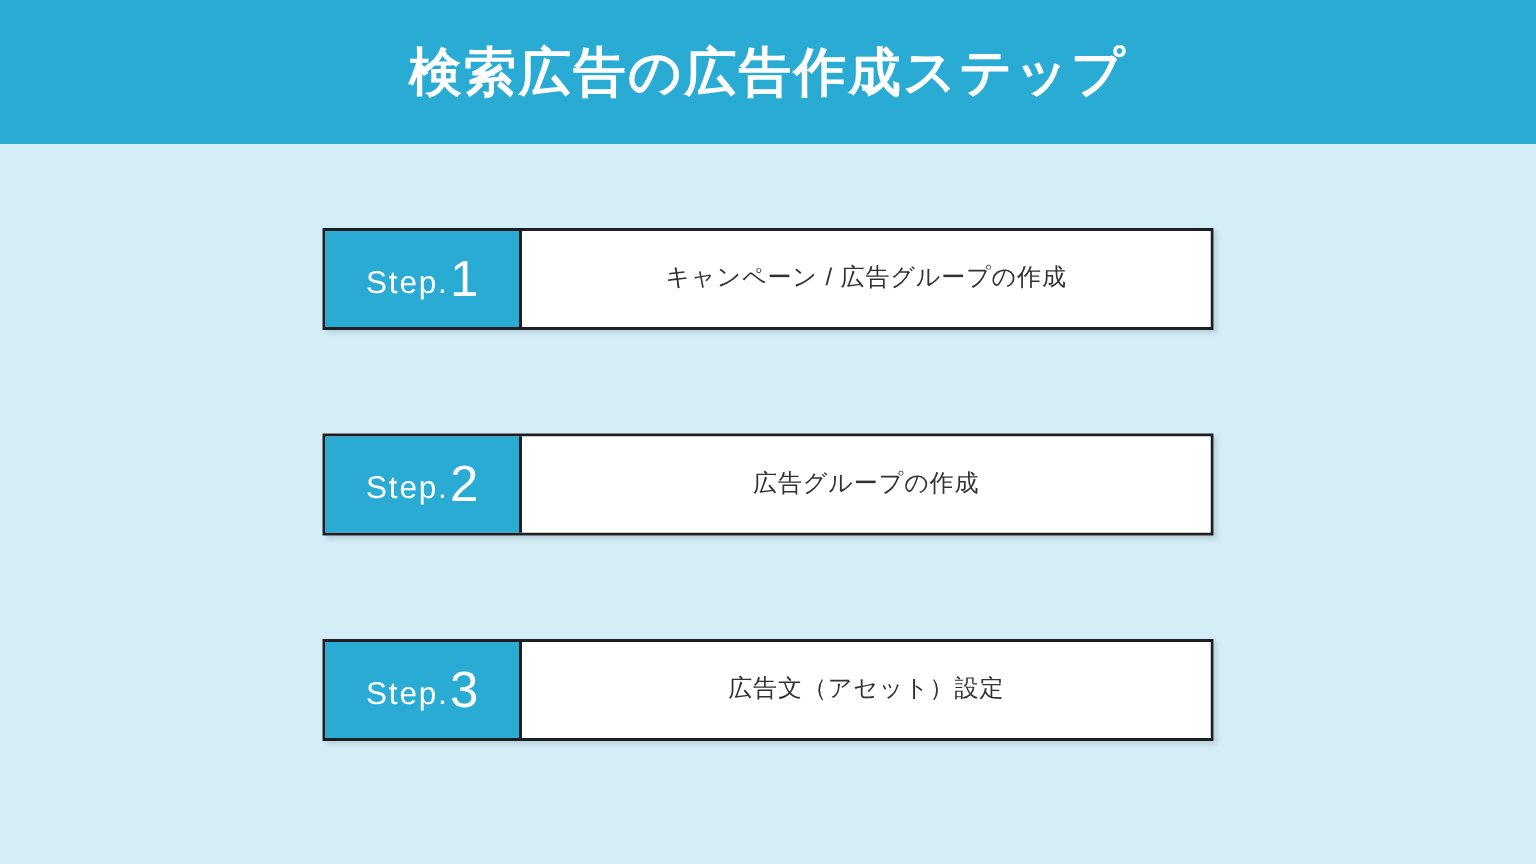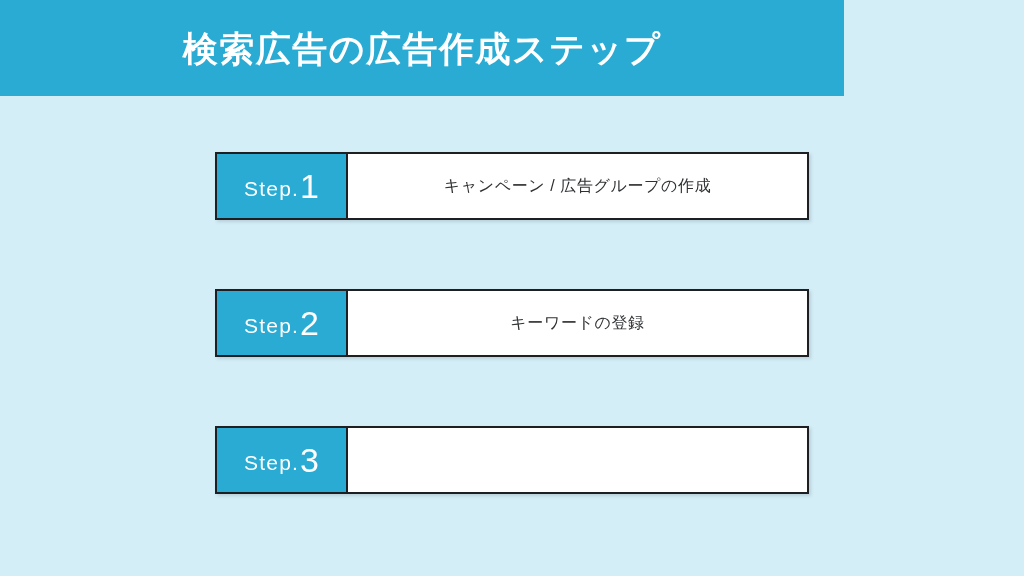--- a/index.html
+++ b/index.html
@@ -21,21 +21,21 @@
     width: 1024px;
     height: 576px;
     background: #d4eef7;
   }
 
   
   .header-bar {
     position: absolute;
     left: 0;
     top: 0;
-    width: 844px;
+    width: 1024px;
     height: 96px;
     background: #29abd4;
     display: flex;
     align-items: center;
     justify-content: center;
     box-sizing: border-box;
   }
   .header-title {
     color: #ffffff;
     font-size: 35px;
@@ -136,25 +136,28 @@
         <span class="step-label">キャンペーン / 広告グループの作成</span>
       </div>
     </div>
 
     <div class="step-row">
       <div class="step-badge">
         <span class="step-word">Step.</span>
           <span class="step-num">2</span>
       </div>
       <div class="step-label-wrap">
-        <span class="step-label">キーワードの登録</span>
+        <span class="step-label">広告グループの作成</span>
       </div>
     </div>
 
     <div class="step-row">
       <div class="step-badge">
         <span class="step-word">Step.</span>
           <span class="step-num">3</span>
       </div>
+      <div class="step-label-wrap">
+        <span class="step-label">広告文（アセット）設定</span>
+      </div>
     </div>
 
   </div>
 </div>
 
 </body></html>

